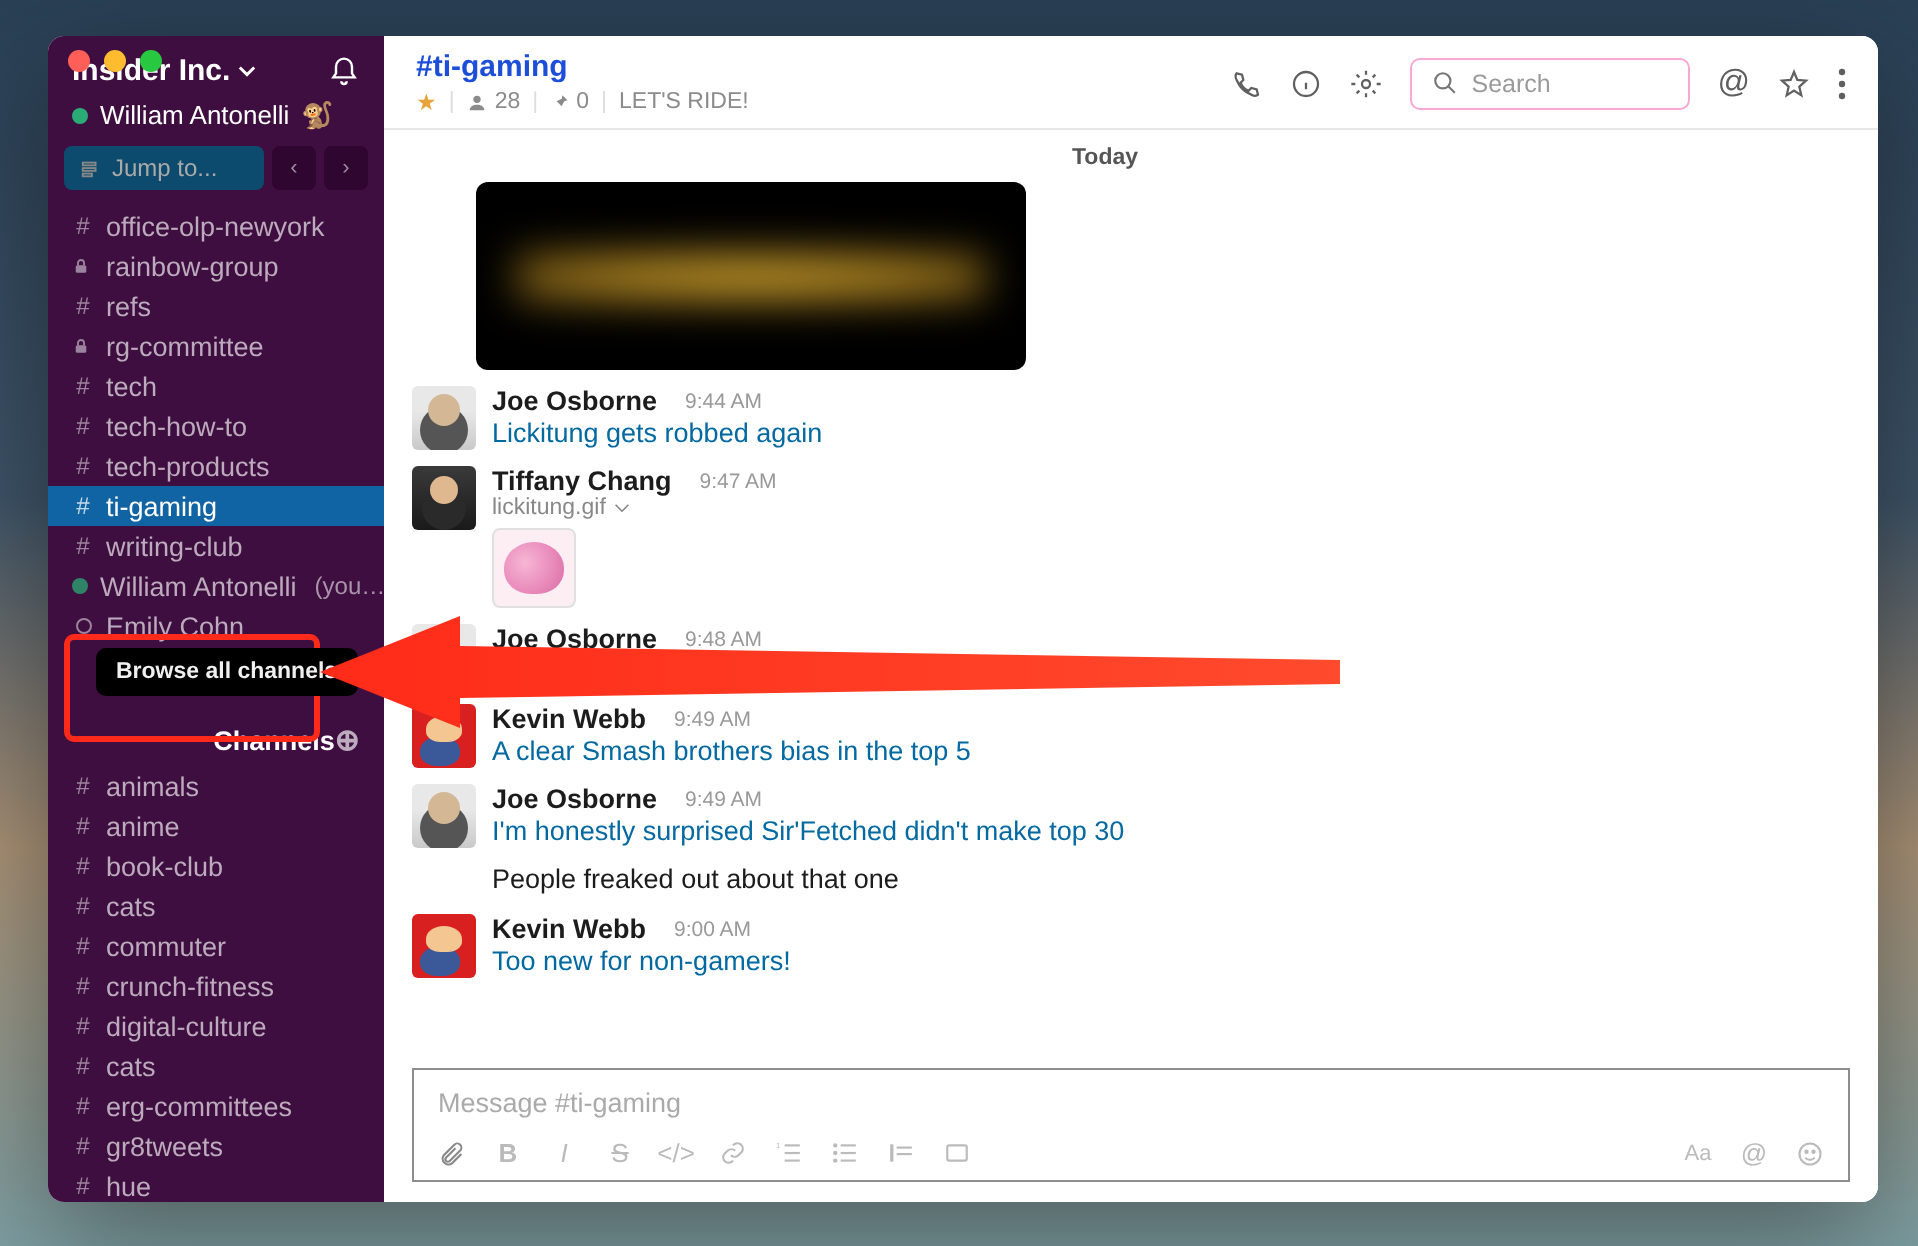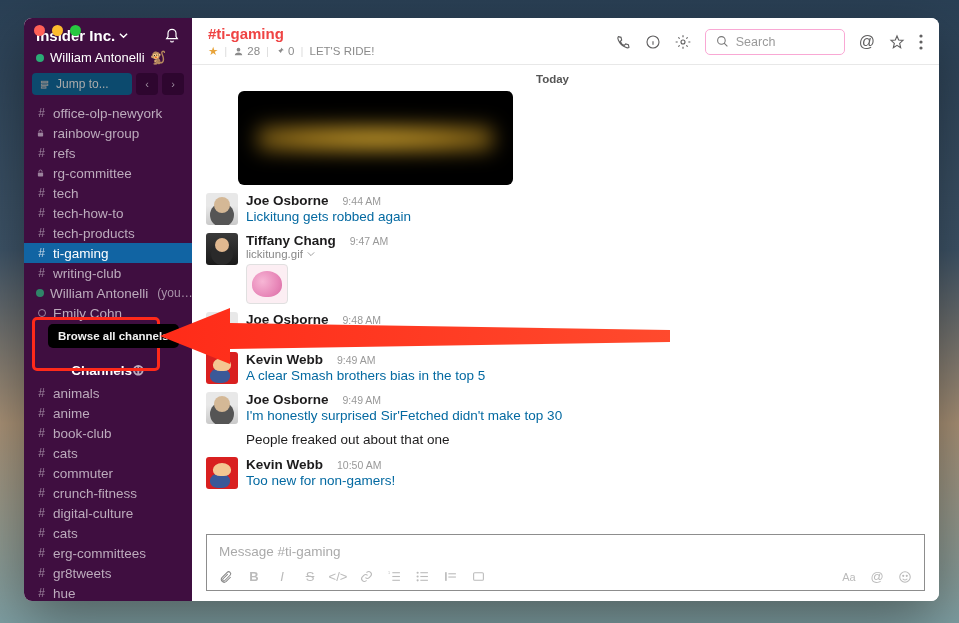--- a/index.html
+++ b/index.html
@@ -18,29 +18,29 @@
 .presence { width: 8px; height: 8px; border-radius: 50%; background: #2bac76; display: inline-block; }
 .jump-row { padding: 0 8px 8px; display: flex; gap: 4px; align-items: center; }
 .jump-input { flex: 1; background: #0c4a6e; border: none; border-radius: 4px; padding: 4px 8px; font-size: 12px; color: #aaa; display: flex; align-items: center; gap: 5px; }
 .nav-btn { width: 22px; height: 22px; background: #2e062f; color: #9f8fa0; border-radius: 4px; display: flex; align-items: center; justify-content: center; font-size: 11px; }
 .channel-list { flex: 1; overflow-y: auto; font-size: 13.5px; }
 .channel-list::-webkit-scrollbar { width: 6px; }
 .channel-list::-webkit-scrollbar-thumb { background: rgba(255,255,255,.15); border-radius: 3px; }
 .ch-item { padding: 2px 12px; display: flex; align-items: center; gap: 6px; height: 20px; color: #bcabbc; cursor: pointer; white-space: nowrap; overflow: hidden; }
 .ch-item.active { background: #1164a3; color: #fff; }
 .prefix { width: 11px; display: inline-block; text-align: center; opacity: .75; font-size: 12px; }
-.section-hdr { padding: 8px 12px 4px; color: #fff; font-size: 13.5px; font-weight: 600; display: flex; align-items: center; justify-content: center; }
+.section-hdr { padding: 8px 12px 4px; color: #fff; font-size: 13.5px; font-weight: 600; display: flex; align-items: center; justify-content: flex-end; }
 .plus-circle { color: #bcabbc; font-size: 15px; }
 .tooltip-box { position: absolute; background: #000; color: #f0f0f0; font-size: 11.5px; font-weight: 700; padding: 6px 10px; border-radius: 5px; z-index: 10; white-space: nowrap; }
 .highlight-box { position: absolute; border: 3px solid #ff2a1a; border-radius: 5px; z-index: 9; pointer-events: none; }
 .main { flex: 1; display: flex; flex-direction: column; background: #fff; }
 .chan-header { padding: 7px 16px 6px; border-bottom: 1px solid #e8e8e8; display: flex; justify-content: space-between; align-items: center; }
 .chan-left { display: flex; flex-direction: column; gap: 2px; }
 .chan-title-row { display: flex; align-items: center; gap: 6px; }
-.chan-title { font-weight: 900; font-size: 15px; color: #ef4444; }
+.chan-title { font-weight: 900; font-size: 15px; color: #1d4ed8; }
 .chan-meta { font-size: 11.5px; color: #8b8b8b; display: flex; align-items: center; gap: 6px; }
 .meta-sep { color: #ddd; }
 .chan-right { display: flex; align-items: center; gap: 14px; color: #616061; }
 .search-box { border: 1px solid #f9a8d4; border-radius: 5px; padding: 5px 10px; display: flex; align-items: center; gap: 7px; font-size: 12.5px; color: #9a9a9a; width: 140px; text-align: right; }
 .icon-btn { color: #616061; display: flex; align-items: center; }
 .messages { flex: 1; overflow-y: auto; padding: 0 14px; position: relative; }
 .today-divider { text-align: left; margin: 4px 0 4px 330px; }
 .today-pill { font-size: 11.5px; font-weight: 700; color: #555; }
 .media-block { margin-left: 32px; margin-bottom: 6px; }
 .dark-media { width: 275px; height: 94px; background: #000; border-radius: 6px; position: relative; overflow: hidden; }
@@ -351,21 +351,21 @@
               </div>
               <div class="msg-text">I'm honestly surprised Sir'Fetched didn't make top 30</div>
             </div>
           </div>
           <div class="followup">People freaked out about that one</div>
           <div class="msg">
             <div class="avatar kevin"></div>
             <div class="msg-body">
               <div class="msg-head">
                 <span class="msg-author">Kevin Webb</span>
-                <span class="msg-time">10:50 AM</span>
+                <span class="msg-time">9:00 AM</span>
               </div>
               <div class="msg-text">Too new for non-gamers!</div>
             </div>
           </div>
         </div>
     </div>
 
     <div class="composer-wrap">
       <div class="composer">
         <div class="composer-ph">Message #ti-gaming</div>

